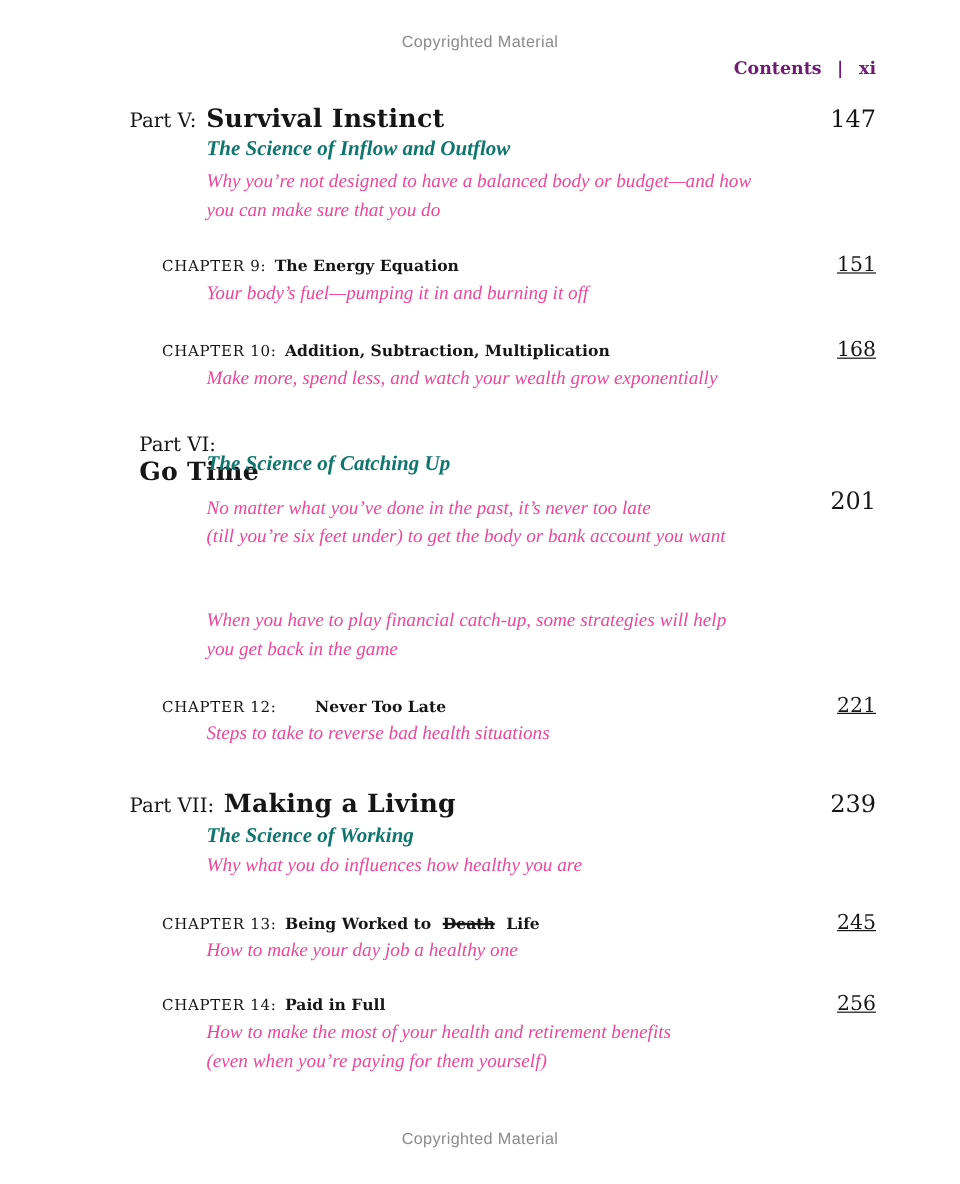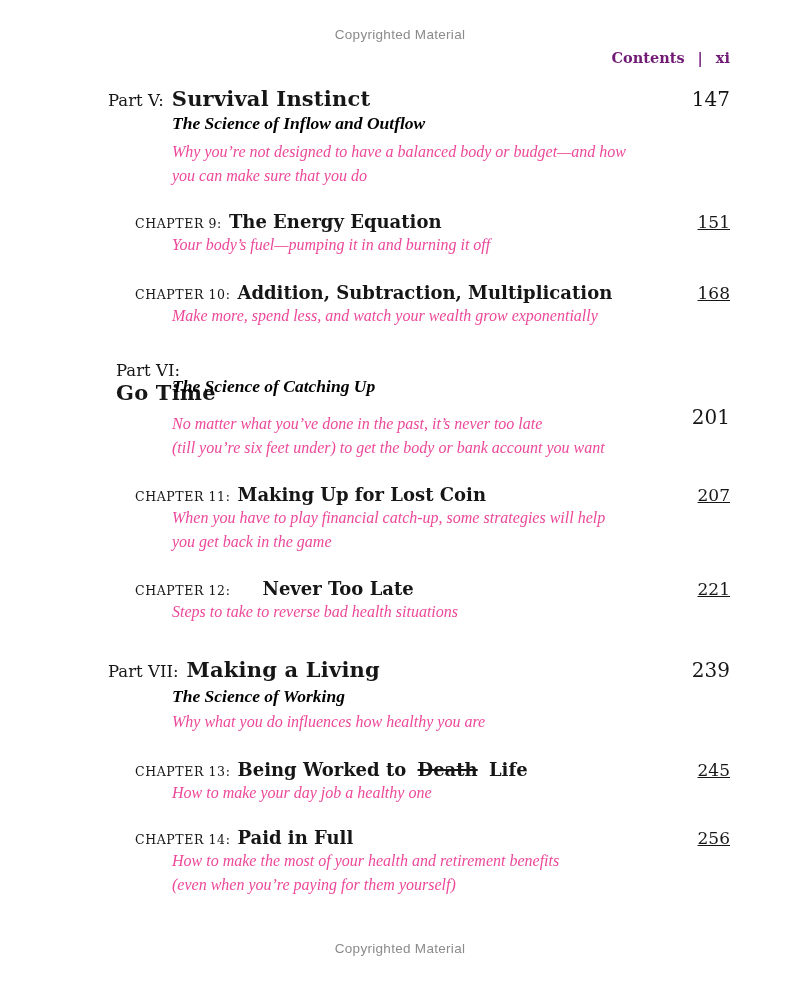--- a/index.html
+++ b/index.html
@@ -40,32 +40,32 @@
     display: flex;
     align-items: baseline;
     white-space: nowrap;
   }
   .toc-row.part { left: 108px; }
   .toc-row.chapter { left: 135px; }
   .part .row-label { font-size: 16.5px; }
   .part .row-title { font-size: 21px; font-weight: 700; margin-left: 8px; letter-spacing: 0.2px; }
   .part .row-page { font-size: 20px; margin-left: auto; }
   .chapter .row-label { font-size: 12.5px; letter-spacing: 0.6px; }
-  .chapter .row-title { font-size: 18px; font-weight: 700; margin-left: 7px; }
+  .chapter .row-title { font-size: 13px; font-weight: 700; margin-left: 7px; }
   .chapter .row-page { font-size: 17px; margin-left: auto; text-decoration: underline; }
   .t-seg-gap { margin-left: 5px; }
   .strike { text-decoration: line-through; text-decoration-thickness: 1.5px; }
   .subtitle {
     position: absolute;
     left: 172px;
     font-family: "Liberation Serif", serif;
     font-size: 17.5px;
     font-weight: 700;
     font-style: italic;
-    color: #000000;
+    color: #0f766e;
   }
   .desc {
     position: absolute;
     left: 172px;
     font-family: "Liberation Serif", serif;
     font-size: 16px;
     font-style: italic;
     color: #ec4899;
     white-space: nowrap;
   }
@@ -108,25 +108,20 @@
 
   <div class="toc-row part" style="top:361px;flex-direction:column;">
     <span class="row-label">Part VI:</span>
     <span class="row-title">Go Time</span>
     <span class="row-page">201</span>
   </div>
   <div class="subtitle" style="top:376px;">The Science of Catching Up</div>
   <div class="desc" style="top:415px;">No matter what you’ve done in the past, it’s never too late</div>
   <div class="desc" style="top:439px;">(till you’re six feet under) to get the body or bank account you want</div>
 
-  <div class="toc-row chapter" style="top:484px;">
-    <span class="row-label">CHAPTER 11:</span>
-    <span class="row-title">Making Up for Lost Coin</span>
-    <span class="row-page">207</span>
-  </div>
   <div class="desc" style="top:509px;">When you have to play financial catch-up, some strategies will help</div>
   <div class="desc" style="top:533px;">you get back in the game</div>
 
   <div class="toc-row chapter" style="top:578px;gap:25px;">
     <span class="row-label">CHAPTER 12:</span>
     <span class="row-title">Never Too Late</span>
     <span class="row-page">221</span>
   </div>
   <div class="desc" style="top:603px;">Steps to take to reverse bad health situations</div>
 

